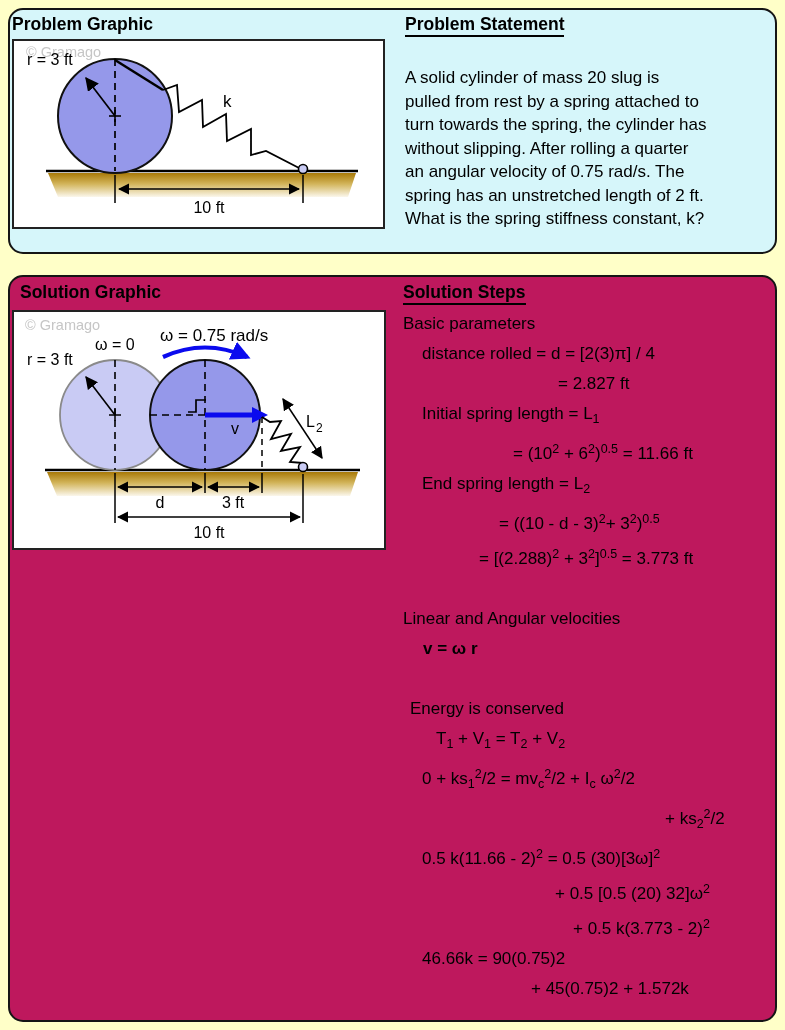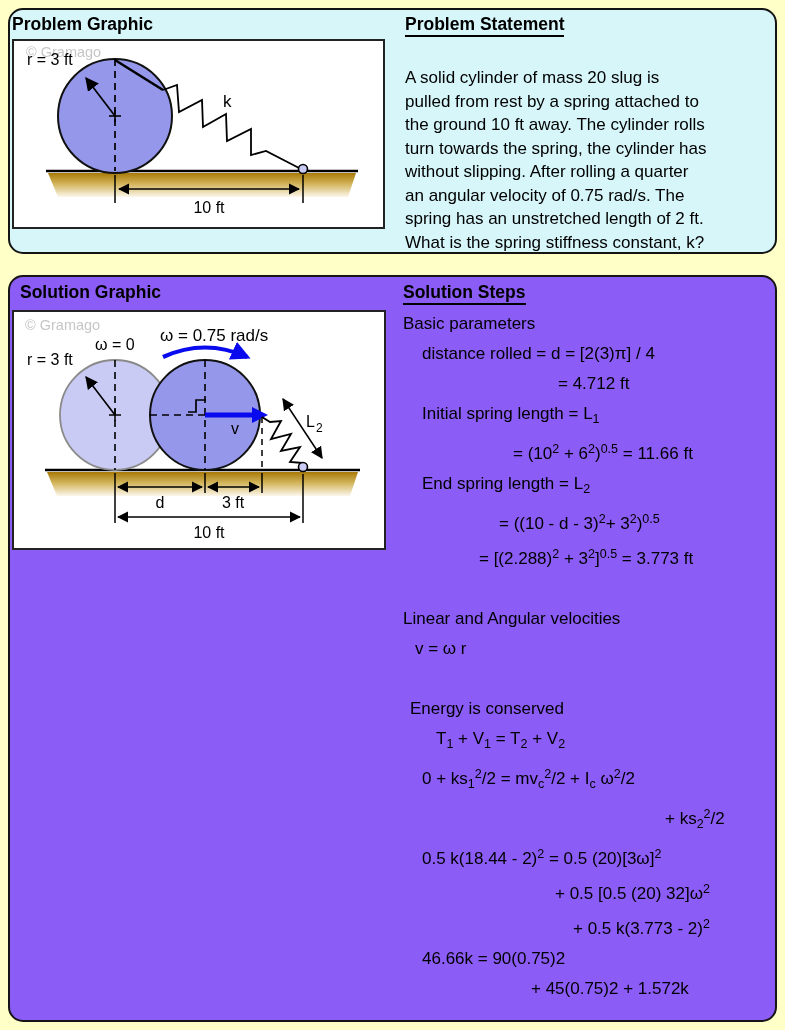--- a/index.html
+++ b/index.html
@@ -77,30 +77,29 @@
     </g>
 
     <text x="15" y="26" font-size="16">r = 3 ft</text>
     <text x="211" y="68" font-size="17">k</text>
     <text x="197" y="174" font-size="16" text-anchor="middle">10 ft</text>
   </svg>
 
   <div class="statement" style="left:395px;top:34px;margin-top:22px;">
       <div>A solid cylinder of mass 20 slug is</div>
       <div>pulled from rest by a spring attached to</div>
-      <div>the ground 10 ft away. The cylinder rolls</div>
       <div>turn towards the spring, the cylinder has</div>
       <div>without slipping. After rolling a quarter</div>
       <div>an angular velocity of 0.75 rad/s. The</div>
       <div>spring has an unstretched length of 2 ft.</div>
       <div>What is the spring stiffness constant, k?</div>
     </div>
 </div>
 
-<div class="panel" id="panel-solution" style="background: #8b5cf6;">
+<div class="panel" id="panel-solution" style="background: #be185d;">
   <div class="panel-title" style="left:10px;top:5px;">Solution Graphic</div>
 
   <div class="panel-title" style="left:393px;top:5px;">
     <span class="underlined">Solution Steps</span>
   </div>
 
   <svg class="gbox-svg" style="left:2px;top:33px;" width="374" height="240" viewBox="0 0 374 240">
     <defs>
       <marker id="sa" viewBox="0 0 10 10" refX="9" refY="5" markerWidth="8" markerHeight="8" orient="auto-start-reverse">
         <path d="M0,0 L10,5 L0,10 z" fill="#000"></path>
@@ -172,31 +171,31 @@
     <text x="294" y="117" font-size="16">L</text>
     <text x="304" y="122" font-size="12">2</text>
     <text x="148" y="198" font-size="16" text-anchor="middle">d</text>
     <text x="221" y="198" font-size="16" text-anchor="middle">3 ft</text>
     <text x="197" y="228" font-size="16" text-anchor="middle">10 ft</text>
   </svg>
 
   <div class="steps" style="left:393px;top:32px;">
       <div class="step-line" style="margin-left: 0px;"><span>Basic parameters</span></div>
       <div class="step-line" style="margin-left: 19px;"><span>distance rolled = d = [2(3)π] / 4</span></div>
-      <div class="step-line" style="margin-left: 155px;"><span>= 4.712 ft</span></div>
+      <div class="step-line" style="margin-left: 155px;"><span>= 2.827 ft</span></div>
       <div class="step-line" style="margin-left: 19px;"><span>Initial spring length = L</span><span class="sub">1</span></div>
       <div class="step-line" style="margin-left: 110px;"><span>= (10</span><span class="sup">2</span><span> + 6</span><span class="sup">2</span><span>)</span><span class="sup">0.5</span><span> = 11.66 ft</span></div>
       <div class="step-line" style="margin-left: 19px;"><span>End spring length = L</span><span class="sub">2</span></div>
       <div class="step-line" style="margin-left: 96px;"><span>= ((10 - d - 3)</span><span class="sup">2</span><span>+ 3</span><span class="sup">2</span><span>)</span><span class="sup">0.5</span></div>
       <div class="step-line" style="margin-left: 76px;"><span>= [(2.288)</span><span class="sup">2</span><span> + 3</span><span class="sup">2</span><span>]</span><span class="sup">0.5</span><span> = 3.773 ft</span></div>
       <div class="step-line" style="margin-left: 0px; margin-top: 30px;"><span>Linear and Angular velocities</span></div>
-      <div class="step-line" style="margin-left: 12px;"><span>v = ω r</span></div>
+      <div class="step-line" style="margin-left: 20px; font-weight: bold;"><span>v = ω r</span></div>
       <div class="step-line" style="margin-left: 7px; margin-top: 30px;"><span>Energy is conserved</span></div>
       <div class="step-line" style="margin-left: 33px;"><span>T</span><span class="sub">1</span><span> + V</span><span class="sub">1</span><span> = T</span><span class="sub">2</span><span> + V</span><span class="sub">2</span></div>
       <div class="step-line" style="margin-left: 19px;"><span>0 + ks</span><span class="sub">1</span><span class="sup">2</span><span>/2 = mv</span><span class="sub">c</span><span class="sup">2</span><span>/2 + I</span><span class="sub">c</span><span> ω</span><span class="sup">2</span><span>/2</span></div>
       <div class="step-line" style="margin-left: 262px;"><span>+ ks</span><span class="sub">2</span><span class="sup">2</span><span>/2</span></div>
-      <div class="step-line" style="margin-left: 19px;"><span>0.5 k(18.44 - 2)</span><span class="sup">2</span><span> = 0.5 (20)[3ω]</span><span class="sup">2</span></div>
+      <div class="step-line" style="margin-left: 19px;"><span>0.5 k(11.66 - 2)</span><span class="sup">2</span><span> = 0.5 (30)[3ω]</span><span class="sup">2</span></div>
       <div class="step-line" style="margin-left: 152px;"><span>+ 0.5 [0.5 (20) 32]ω</span><span class="sup">2</span></div>
       <div class="step-line" style="margin-left: 170px;"><span>+ 0.5 k(3.773 - 2)</span><span class="sup">2</span></div>
       <div class="step-line" style="margin-left: 19px;"><span>46.66k = 90(0.75)2</span></div>
       <div class="step-line" style="margin-left: 128px;"><span>+ 45(0.75)2 + 1.572k</span></div>
     </div>
 </div>
 
 </body></html>

